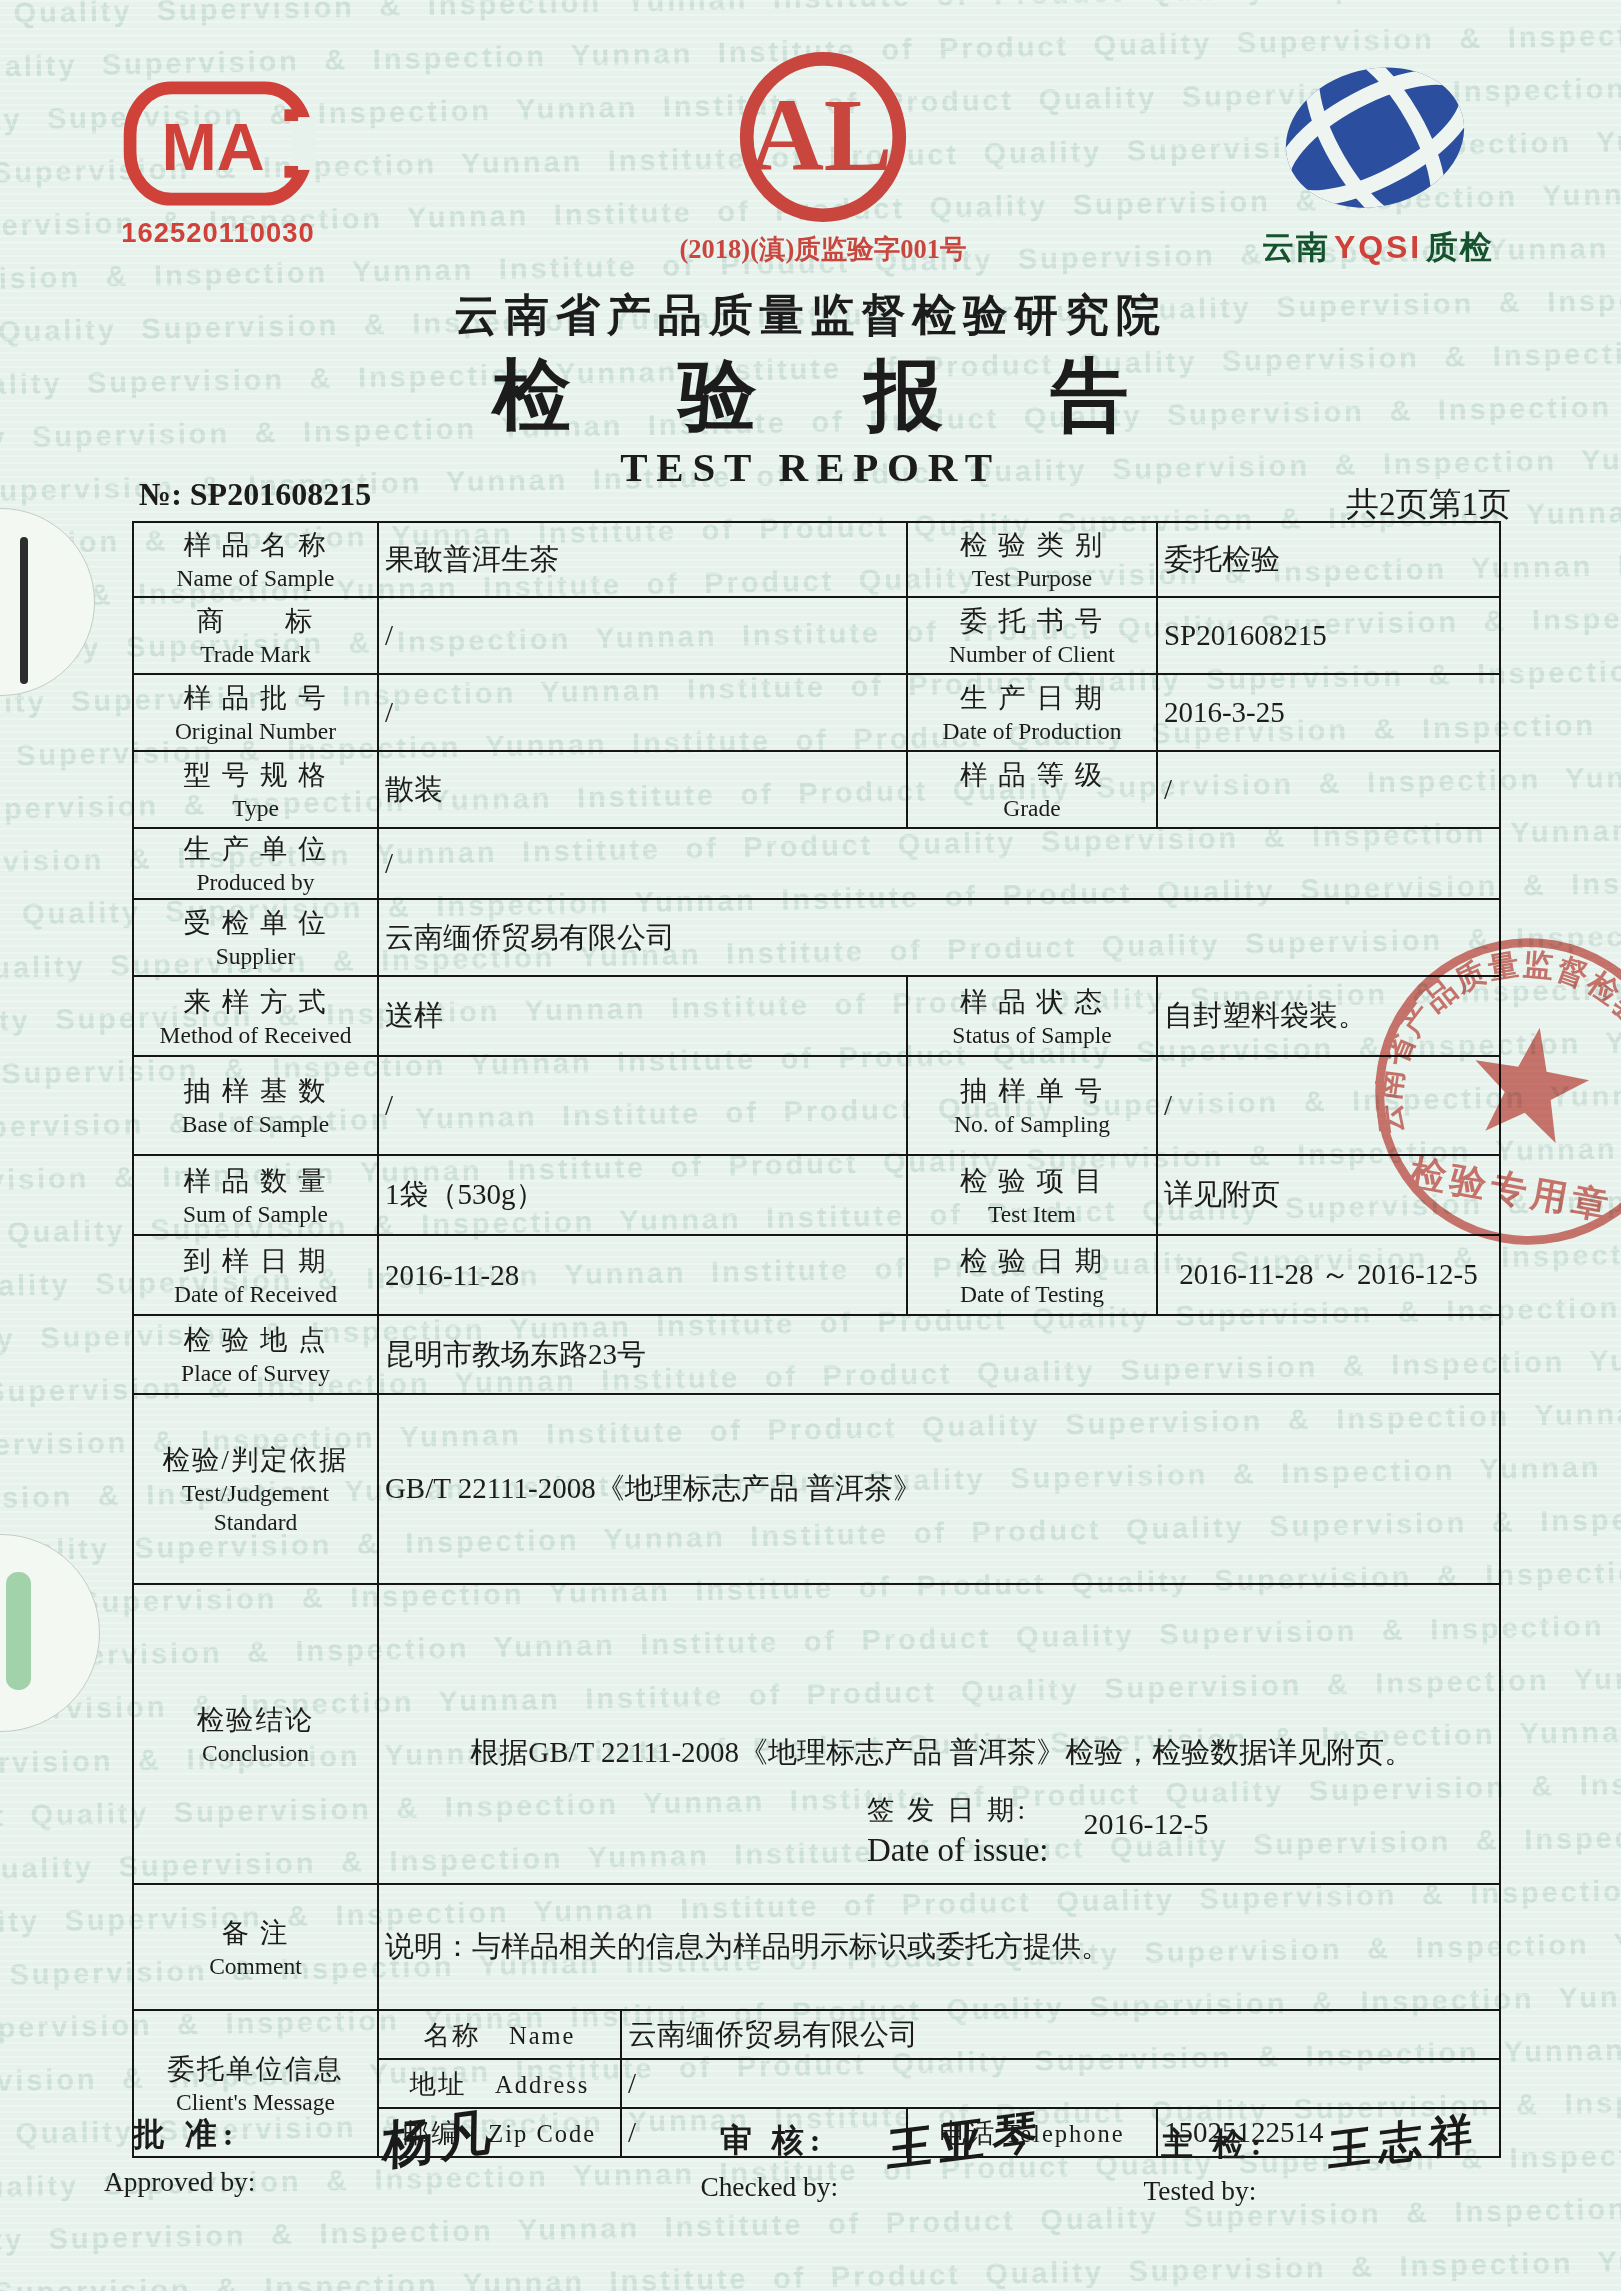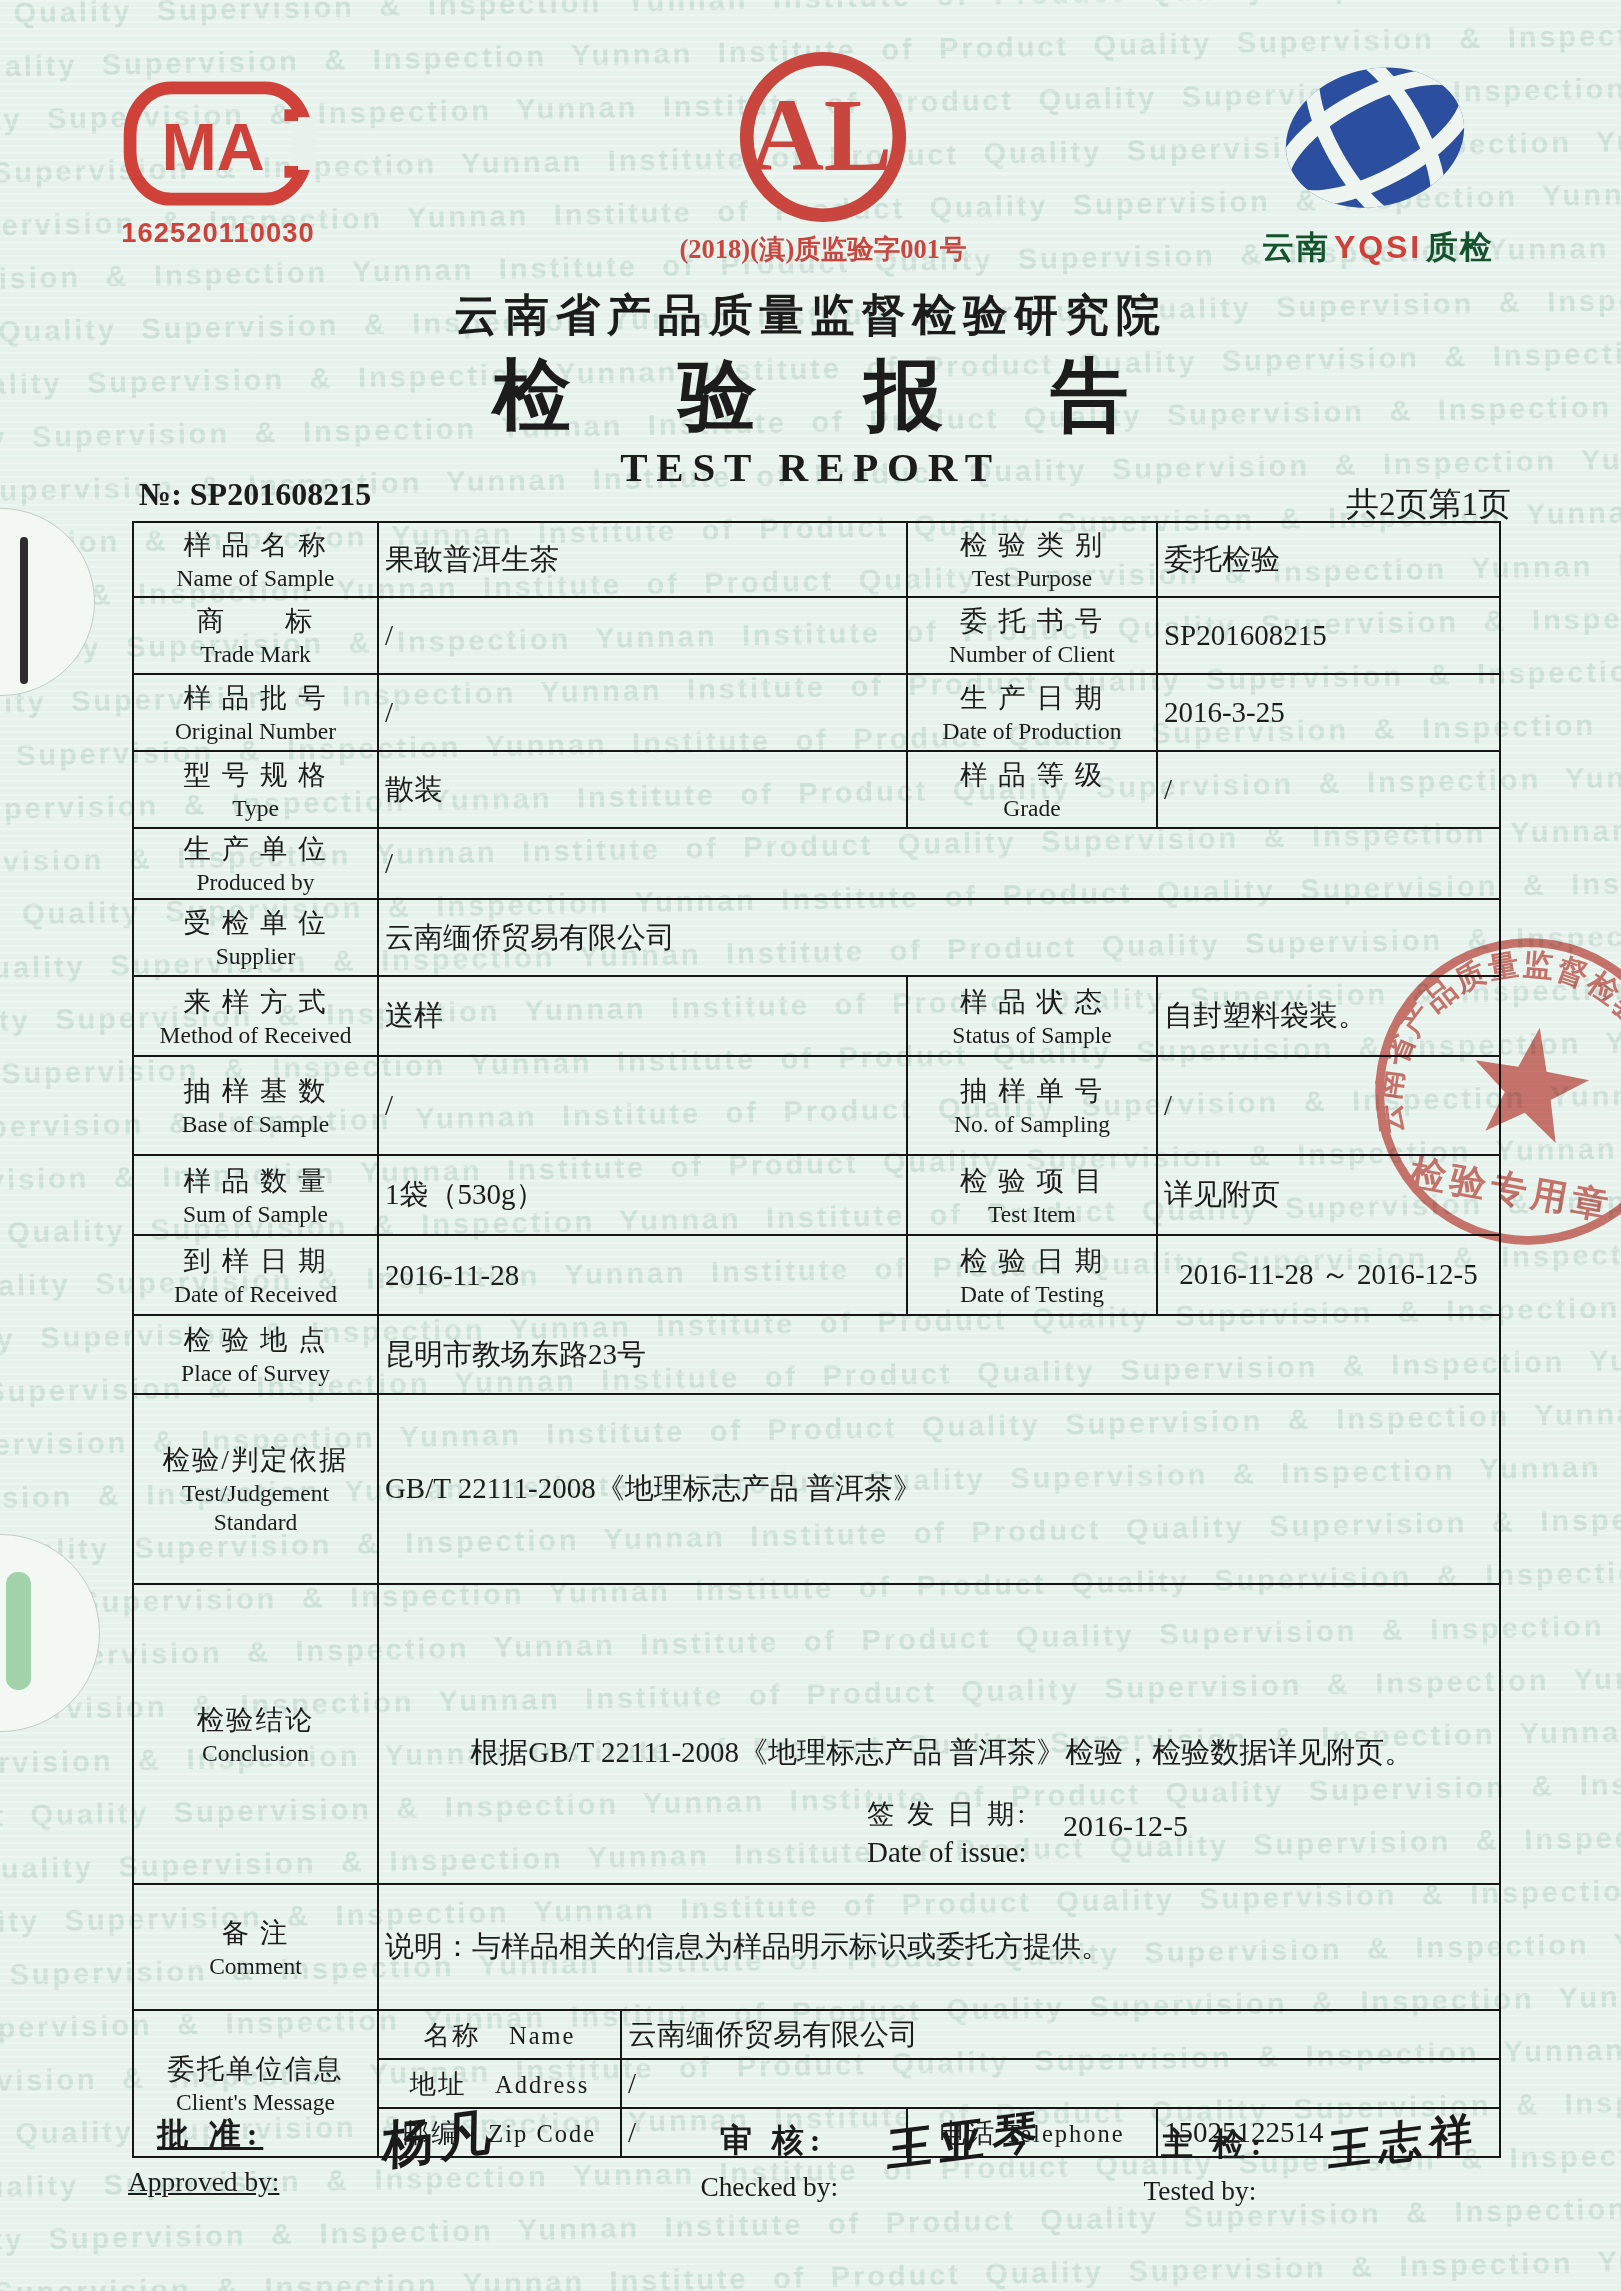--- a/index.html
+++ b/index.html
@@ -40,21 +40,21 @@
   td.top{vertical-align:top;padding-top:21.6px;}
   tr.r0 td{height:69px;} tr.r1 td{height:71px;} tr.r2 td{height:71px;} tr.r3 td{height:71px;}
   tr.r4 td{height:63px;} tr.r5 td{height:71px;} tr.r6 td{height:74px;} tr.r7 td{height:93px;}
   tr.r8 td{height:74px;} tr.r9 td{height:74px;} tr.r10 td{height:73px;}
   tr.r11 td{height:184px;} tr.r12 td{height:294px;} tr.r13 td{height:120px;}
   tr.rc td{height:43px;}
   td.concl{position:relative;vertical-align:top;}
   .concl-text{margin-top:37px;padding:0 27.4px;text-indent:2em;font-size:29px;}
   .issue-block{position:absolute;left:488px;bottom:13.7px;display:flex;align-items:center;gap:35px;}
   .issue-lab .cn{font-size:27.4px;letter-spacing:2.9px;display:block;}
-  .issue-lab .en{font-size:29px;display:block;margin-top:3.9px;}
+  .issue-lab .en{font-size:33px;display:block;margin-top:3.9px;}
   .issue-date{font-size:30px;margin-top:-13.7px;}
   
   .stamp{position:absolute;left:1364px;top:927px;width:329px;height:329px;opacity:.82;mix-blend-mode:multiply;transform:rotate(10deg);}
   
   .hole{position:absolute;border-radius:50%;background:#f3f8f3;border:1px solid #c3ccc4;}
   .hole1{left:-93px;top:508px;width:186px;height:186px;}
   .hole2{left:-98px;top:1534px;width:196px;height:196px;}
   .staple{position:absolute;left:19.6px;top:537px;width:8.8px;height:147px;background:#2d2d2d;border-radius:3.9px;}
   .greenblob{position:absolute;left:5.9px;top:1572px;width:25.5px;height:118px;background:rgba(140,200,150,.8);border-radius:11.8px;}
   
@@ -363,21 +363,21 @@
     <defs>
       <path id="arcTop" d="M 55.5,244 A 130,130 0 1 1 280.5,244" fill="none"></path>
     </defs>
     <text font-size="31" font-weight="bold" fill="#cf5a52" letter-spacing="2">
       <textPath href="#arcTop" startOffset="14">云南省产品质量监督检验研究院</textPath>
     </text>
     <text x="168" y="282" text-anchor="middle" font-size="37" font-weight="bold" fill="#cf5a52" letter-spacing="5">检验专用章</text>
   </svg>
 
   <div class="sigrow">
-    <div class="siggroup" style="left:157px;top:7.8px;text-decoration:underline;">
+    <div class="siggroup" style="left:133px;top:7.8px;">
       <div class="sig-lab-cn">批 准:</div>
       <div class="sig-lab-en" style="margin-left:-29px;">Approved by:</div>
     </div>
     <div class="sig-hand" style="left:382px;top:0px;">杨凡</div>
 
     <div class="siggroup" style="left:720px;top:13.7px;">
       <div class="sig-lab-cn">审 核:</div>
       <div class="sig-lab-en" style="margin-left:-19.6px;">Checked by:</div>
     </div>
     <div class="sig-hand" style="left:887px;top:5.9px;font-size:45px;">王亚琴</div>

